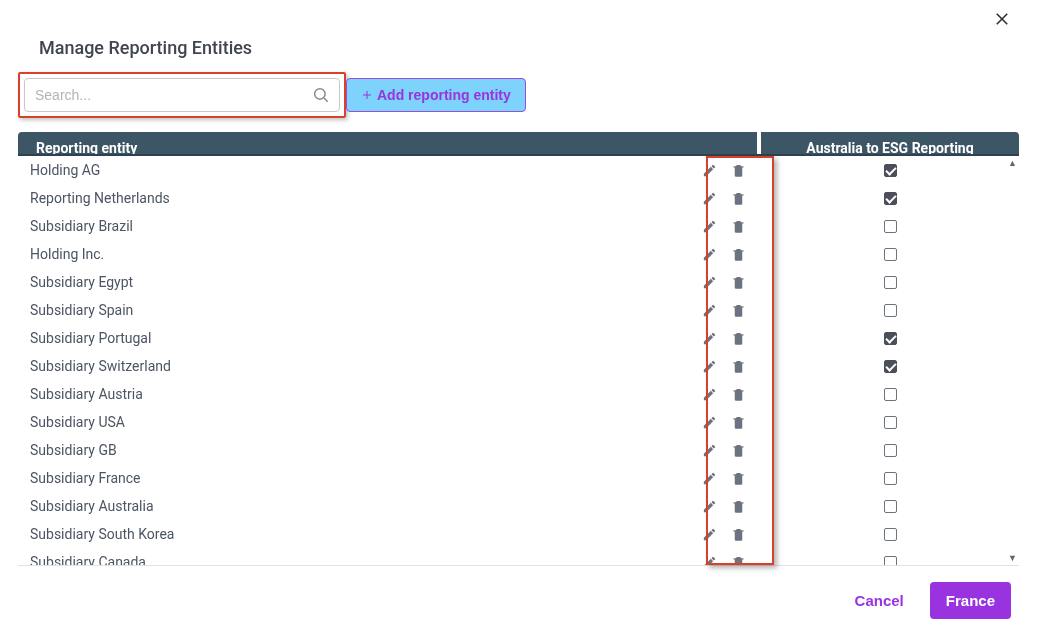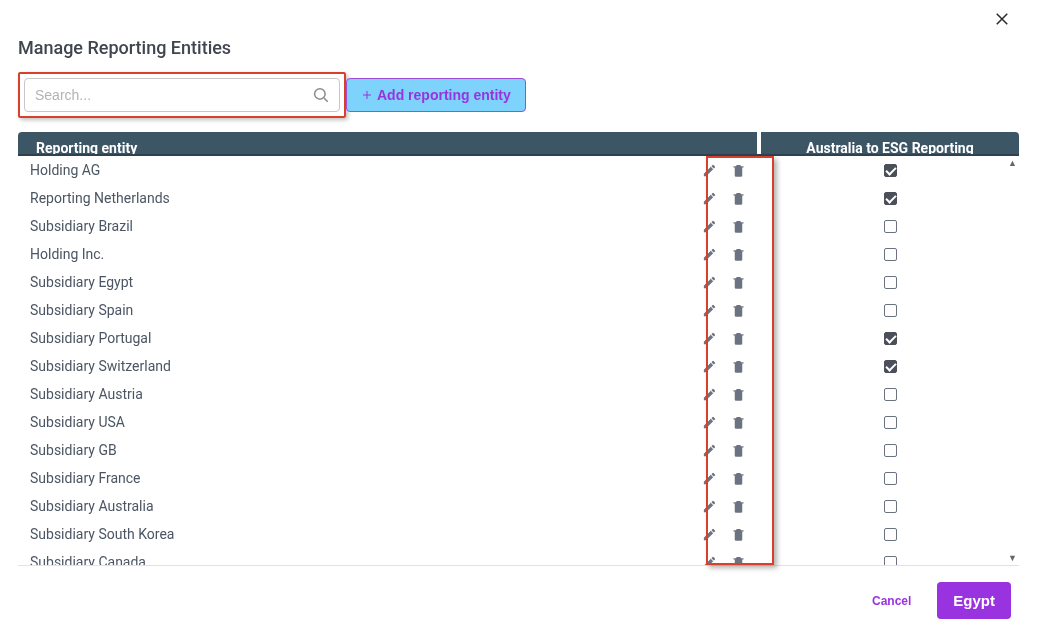--- a/index.html
+++ b/index.html
@@ -1,21 +1,21 @@
 <!DOCTYPE html>
 <html><head>
   <meta charset="utf-8">
   <style>
     * { box-sizing: border-box; margin: 0; padding: 0; }
     body { font-family: -apple-system, BlinkMacSystemFont, "Segoe UI", Roboto, Arial, sans-serif; font-size: 14px; color: #3a3f4b; background: #fff; width: 1037px; height: 629px; overflow: hidden; position: relative; }
     .modal { width: 100%; height: 100%; padding: 8px 18px 0 18px; display: flex; flex-direction: column; }
     .close-row { display: flex; justify-content: flex-end; padding-right: 6px; }
     .close-btn { background: none; border: none; cursor: pointer; padding: 2px; }
     .close-btn svg { width: 18px; height: 18px; stroke: #2b2b2b; stroke-width: 2; }
-    .title { font-size: 18px; font-weight: 500; color: #40454f; margin-top: 4px; margin-bottom: 14px; }
+    .title { font-size: 18px; font-weight: 500; color: #40454f; margin-top: 4px; margin-bottom: 14px; margin-left: 21px; }
     .toolbar { display: flex; align-items: center; gap: 0; margin-bottom: 14px; }
     .search-wrap-highlight { border: 2px solid #d9402a; padding: 4px; border-radius: 2px; box-shadow: 2px 2px 4px rgba(0,0,0,0.25); }
     .search-wrap { position: relative; width: 316px; }
     .search-input { width: 100%; height: 34px; border: 1px solid #c7c7c7; border-radius: 4px; padding: 0 36px 0 10px; font-size: 14px; color: #333; }
     .search-input::placeholder { color: #b3b3b3; }
     .search-icon { position: absolute; right: 10px; top: 50%; transform: translateY(-50%); width: 18px; height: 18px; stroke: #8a8a8a; fill: none; stroke-width: 2; pointer-events: none; }
     .add-btn { display: inline-flex; align-items: center; gap: 4px; height: 34px; padding: 0 14px; border: 1px solid #a04bd9; border-radius: 4px; background: #7dd3fc; color: #9933e0; font-size: 14px; font-weight: 600; cursor: pointer; }
     .add-btn svg { width: 12px; height: 12px; stroke: #9933e0; stroke-width: 2; }
     .table-head { display: flex; background: #3d5666; color: #ffffff; font-weight: 700; font-size: 14px; border-top-left-radius: 4px; border-top-right-radius: 4px; overflow: hidden; border-bottom: 2px solid #2e4150; }
     .th-entity { flex: 1; padding: 8px 18px; }
@@ -30,21 +30,21 @@
     .icon-btn svg { width: 15px; height: 15px; fill: #6b7280; }
     .cell-check { width: 258px; display: flex; justify-content: center; }
     .cb { appearance: none; width: 13px; height: 13px; border: 1px solid #6b7280; border-radius: 2px; background: #fff; cursor: pointer; position: relative; }
     .cb:checked { background: #4a4f5a; border-color: #4a4f5a; }
     .cb:checked::after { content: ""; position: absolute; left: 3px; top: 0px; width: 4px; height: 8px; border: solid #fff; border-width: 0 2px 2px 0; transform: rotate(45deg); }
     .scroll-arrow { position: absolute; right: 2px; font-size: 9px; color: #666; }
     .scroll-arrow.up { top: 2px; }
     .scroll-arrow.down { bottom: 2px; }
     .actions-highlight { position: absolute; border: 2px solid #d9402a; box-shadow: 3px 3px 5px rgba(0,0,0,0.3); pointer-events: none; width: 68px; left: 688px; top: 0; bottom: 0; }
     .footer { display: flex; justify-content: flex-end; gap: 16px; padding: 16px 8px 10px 0; }
-    .btn-cancel { background: none; border: none; color: #9933e0; font-weight: 700; font-size: 12px; cursor: pointer; padding: 8px 10px; }
+    .btn-cancel { background: none; border: none; color: #9933e0; font-weight: 700; font-size: 15px; cursor: pointer; padding: 8px 10px; }
     .btn-apply { background: #9933e0; border: none; color: #fff; font-weight: 700; font-size: 15px; cursor: pointer; padding: 10px 16px; border-radius: 4px; }
     .table-body::-webkit-scrollbar { width: 10px; }
     .table-body::-webkit-scrollbar-track { background: #f3f3f3; }
     .table-body::-webkit-scrollbar-thumb { background: #b9c2cc; border-radius: 6px; }
   </style>
 </head>
 <body>
 
 <div class="modal">
   <div class="close-row">
@@ -354,15 +354,15 @@
           </div>
           <div class="cell-check">
             <input type="checkbox" class="cb" style="">
           </div>
         </div>
       </div>
   </div>
 
   <div class="footer">
     <button class="btn-cancel">Cancel</button>
-    <button class="btn-apply">Egypt</button>
+    <button class="btn-apply">France</button>
   </div>
 </div>
 
 </body></html>

